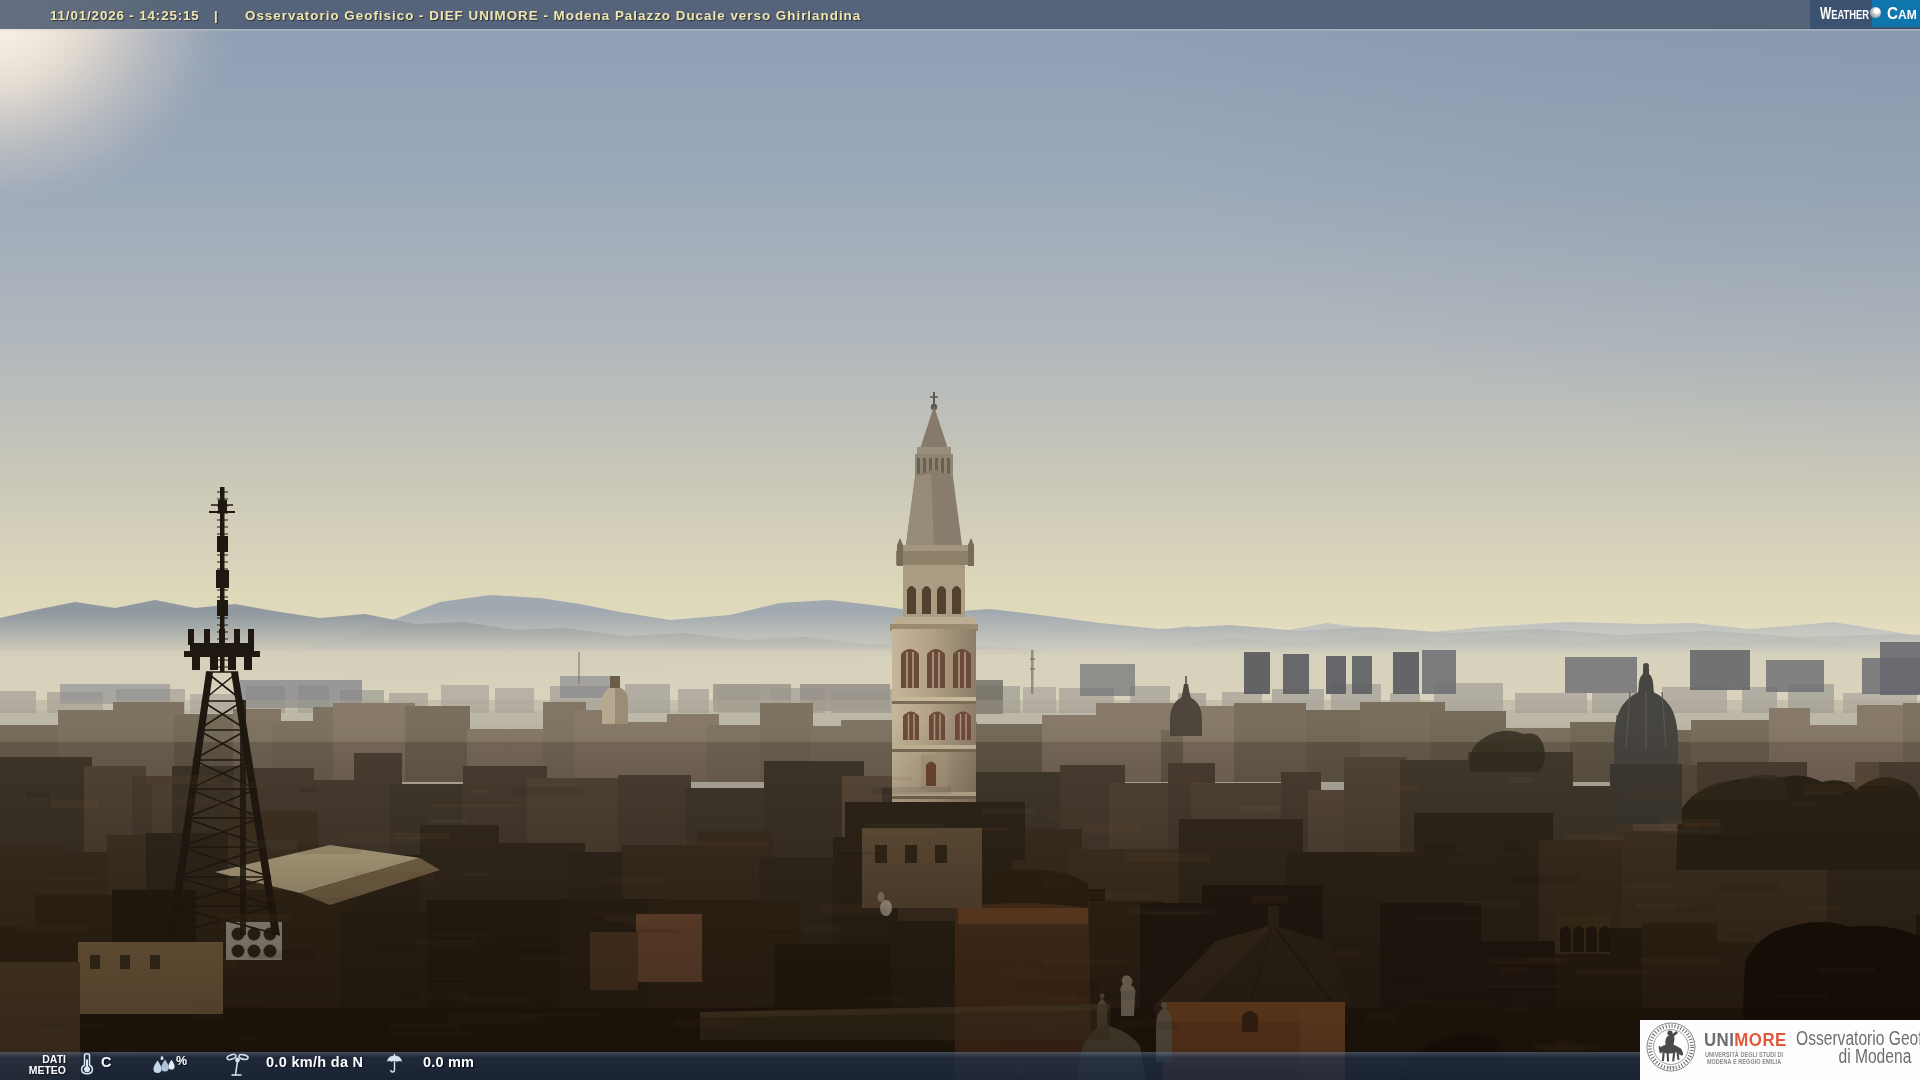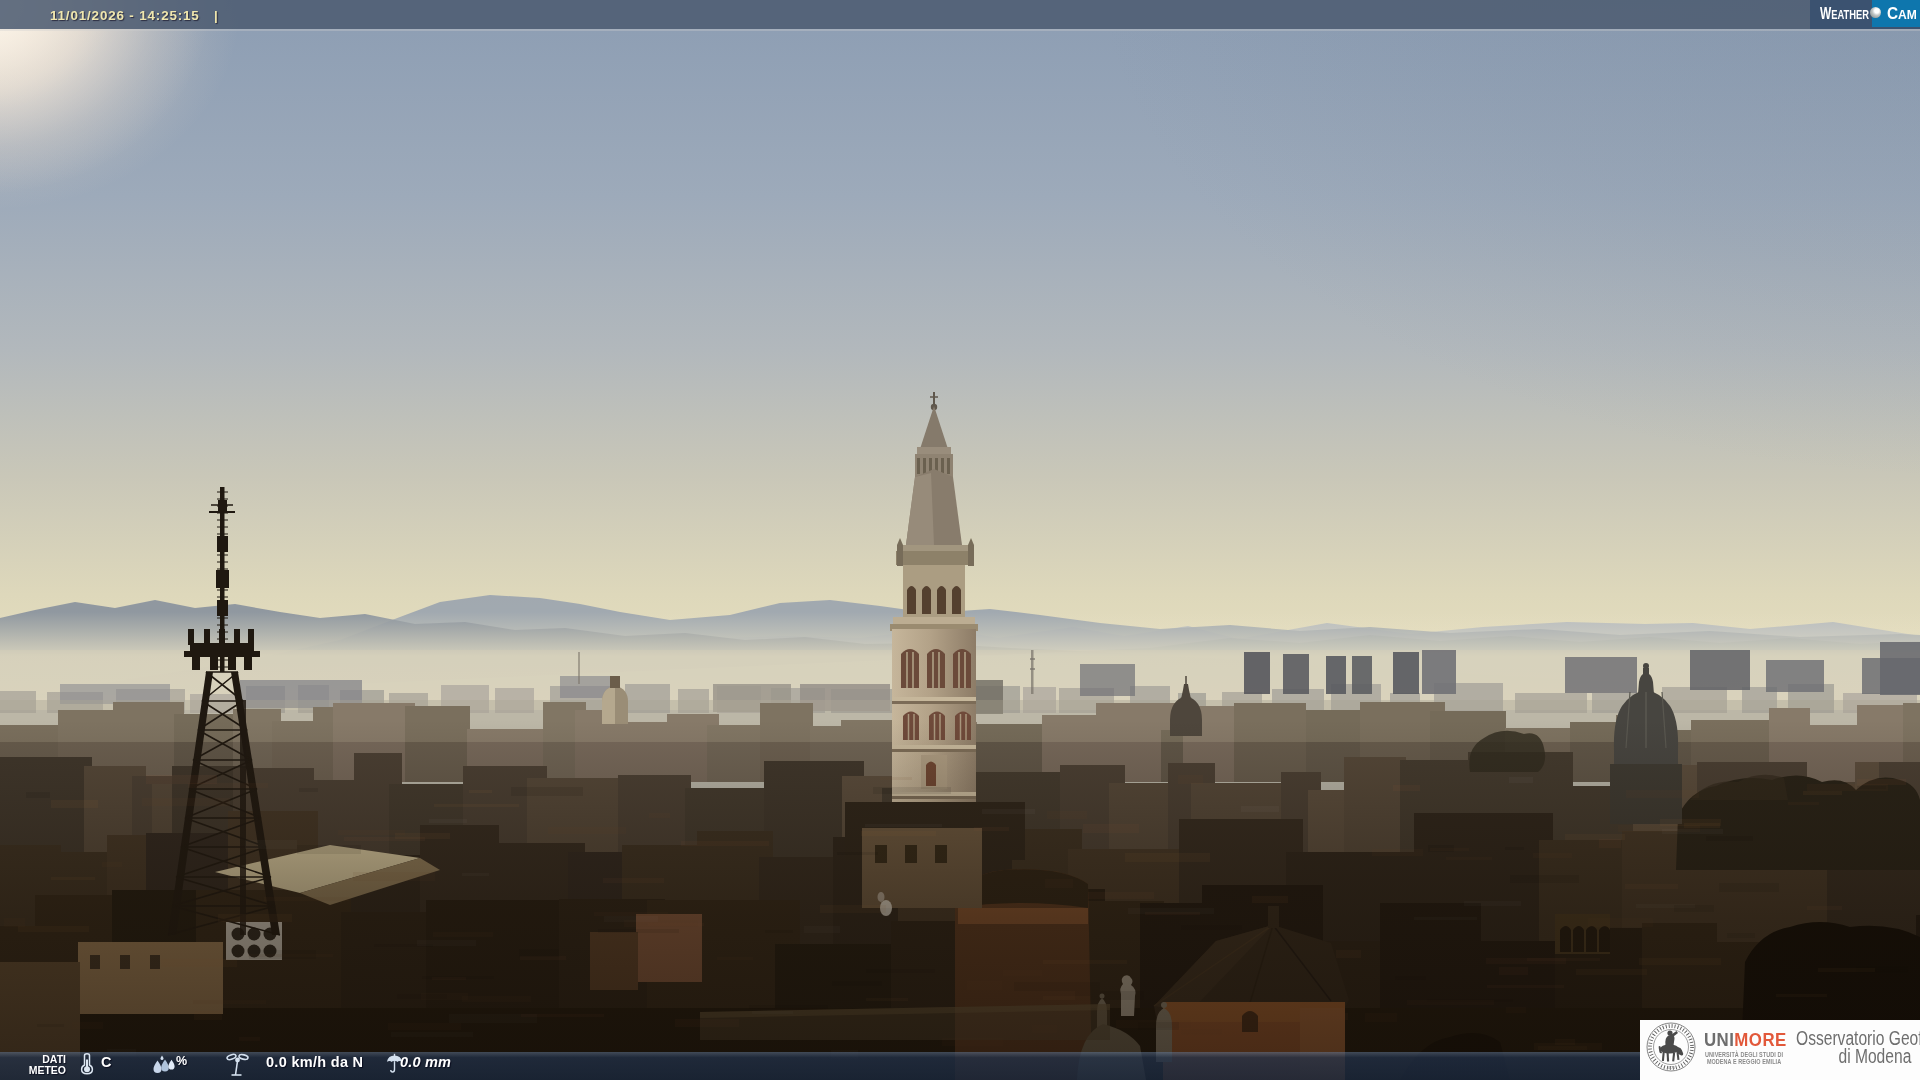--- a/index.html
+++ b/index.html
@@ -610,20 +610,21 @@
 <rect x="1618" y="825" width="82" height="7" fill="#7a4c28" opacity="0.09"></rect>
 <rect x="0" y="720" width="1920" height="360" fill="url(#fgw)"></rect>
 </svg>
 
 <div class="topbar"></div>
 <div class="topedge"></div>
 <div class="wcdark"></div>
 <div class="wcblue"></div>
 <span class="tt" style="left:50px;letter-spacing:0.85px;">11/01/2026 - 14:25:15</span>
 <span class="tt" style="left:214px;">|</span>
+<span class="tt" style="left:245px;letter-spacing:1.0px;">Osservatorio Geofisico - DIEF UNIMORE - Modena Palazzo Ducale verso Ghirlandina</span>
 <div class="wc" style="left:1820px;transform:scaleX(0.72);">W<span class="sc">EATHER</span></div>
 <div class="lens"></div>
 <div class="wc" style="left:1887px;transform:scaleX(0.93);">C<span class="sc">AM</span></div>
 
 <div class="botbar"></div>
 <div class="dati">DATI<br>METEO</div>
 <svg style="position:absolute;left:80px;top:1053px;" width="14" height="22" viewBox="0 0 14 22">
  <path d="M4.5,2.5 Q4.5,0.8 7,0.8 Q9.5,0.8 9.5,2.5 L9.5,12 Q12.4,13.5 12.4,16.3 Q12.4,20.8 7,20.8 Q1.6,20.8 1.6,16.3 Q1.6,13.5 4.5,12 Z" fill="none" stroke="#dce6f2" stroke-width="1.5"></path>
  <circle cx="7" cy="16.3" r="3" fill="#dce6f2"></circle>
  <rect x="6" y="6.5" width="2" height="8.5" fill="#dce6f2"></rect>
@@ -644,21 +645,21 @@
   <circle cx="13.5" cy="9" r="1.6" fill="#d4e0ee"></circle>
   <line x1="7.5" y1="24" x2="17.5" y2="24"></line>
  </g>
 </svg>
 <div class="mv" style="left:250px;letter-spacing:0.3px;margin-left:16px;">0.0 km/h da N</div>
 <svg style="position:absolute;left:385px;top:1053px;" width="19" height="21" viewBox="0 0 19 21">
  <path d="M9.5,2.4 Q15.8,2.4 17.1,8.8 Q14.2,7 12.2,9 Q10.9,7 9.5,9 Q8.1,7 6.8,9 Q4.8,7 1.9,8.8 Q3.2,2.4 9.5,2.4 Z" fill="#d4e0ee"></path>
  <path d="M9.5,8.5 L9.5,16.5 Q9.5,19 7.5,19 Q5.8,19 5.8,17" stroke="#d4e0ee" stroke-width="1.4" fill="none"></path>
  <line x1="9.5" y1="0.8" x2="9.5" y2="3" stroke="#d4e0ee" stroke-width="1.4"></line>
 </svg>
-<div class="mv" style="left:400px;letter-spacing:0.2px;font-style:italic;">0.0 mm</div>
+<div class="mv" style="left:423px;letter-spacing:0.2px;">0.0 mm</div>
 
 <div class="unibox">
  <svg style="position:absolute;left:6px;top:2px;" width="50" height="50" viewBox="0 0 50 50">
   <circle cx="25" cy="25" r="24" fill="none" stroke="#666" stroke-width="0.8"></circle>
   <circle cx="25" cy="25" r="21" fill="none" stroke="#5a5a5a" stroke-width="3.8" stroke-dasharray="0.9 2.1"></circle>
   <circle cx="25" cy="25" r="17.5" fill="none" stroke="#777" stroke-width="0.7"></circle>
   <g fill="#4a4a4a">
    <ellipse cx="23.5" cy="27" rx="9.5" ry="4.6"></ellipse>
    <path d="M30.5,25.5 Q34.5,24.5 35.8,28 L37.2,31.5 Q37.5,34 34.8,33.2 L31.5,31.5 Q30,28.5 30.5,25.5 Z"></path>
    <path d="M14.5,24.5 Q12,23 12.8,26.5 L13.4,30 Q14,32 16,31 Z"></path>

